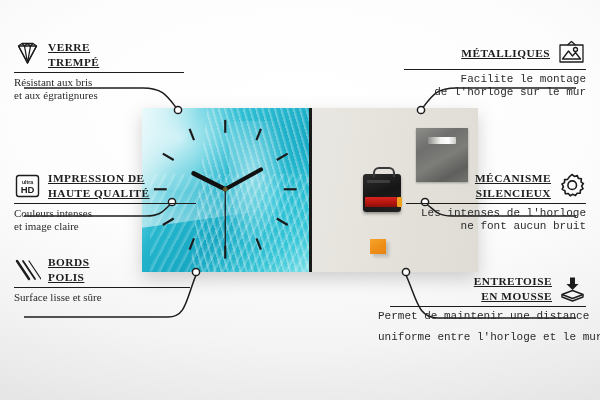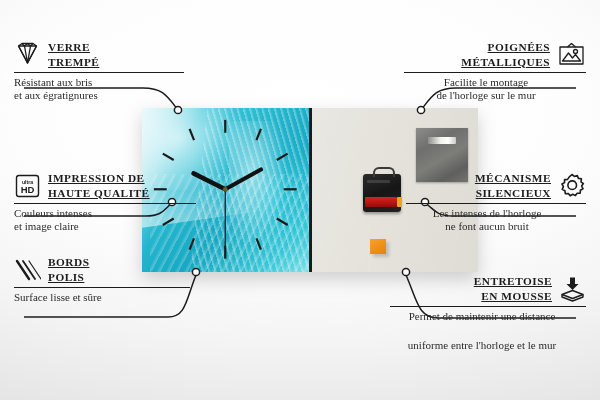--- a/index.html
+++ b/index.html
@@ -115,21 +115,21 @@
   .feat-rule{height:1.4px;background:#1c1c1c;margin-top:3px;}
   .feat-sub{
     font-size:11px;color:#2b2b2b;line-height:12.3px;margin-top:3px;
     white-space:nowrap;
   }
   .left .feat-head{justify-content:flex-start;}
   .left .feat-title{text-align:left;}
   .left .feat-sub{text-align:left;}
   .right .feat-head{justify-content:flex-end;}
   .right .feat-title{text-align:right;}
-  .right .feat-sub{text-align:center;}
+  .right .feat-sub{text-align:right;font-family:Liberation Mono, monospace;}
   .icon{flex:0 0 auto;display:block;}
   
   #f-verre      {left:14px; top:40px;  width:190px;}
   #f-impression {left:14px; top:171px; width:200px;}
   #f-bords      {left:14px; top:255px; width:190px;}
   #f-poignees   {right:14px;top:40px;  width:200px;}
   #f-mecanisme  {right:14px;top:171px; width:198px;}
   #f-entretoise {right:14px;top:274px; width:208px;}
   #connectors{position:absolute;left:0;top:0;width:600px;height:400px;pointer-events:none;}
 </style>
@@ -257,21 +257,20 @@
         <div class="feat-title">POLIS</div>
       </div>
     </div>
     <div class="feat-rule" style="width:176px"></div>
     <div class="feat-sub">Surface lisse et sûre</div>
   </div>
 
   <div class="feature right" id="f-poignees">
     <div class="feat-head">
       <div>
-        <div class="feat-title">POIGNÉES</div>
         <div class="feat-title">MÉTALLIQUES</div>
       </div>
       <svg class="icon" width="29" height="26" viewBox="0 0 29 26">
         <g fill="none" stroke="#1c1c1c" stroke-width="1.3" stroke-linejoin="round">
           <path d="M10.5,5 L14.5,1.5 L18.5,5"></path>
           <rect x="3" y="5" width="23" height="17"></rect>
           <path d="M5.5,19 L11.5,11 L15.5,16 L18.5,12.5 L23.5,19 Z"></path>
           <circle cx="18.5" cy="9.5" r="2"></circle>
         </g>
       </svg>
@@ -308,16 +307,16 @@
       <svg class="icon" width="27" height="26" viewBox="0 0 27 26">
         <g fill="none" stroke="#1c1c1c" stroke-width="1.4" stroke-linejoin="round">
           <path d="M11,1.5 L16,1.5 L16,8 L19.5,8 L13.5,14 L7.5,8 L11,8 Z" fill="#1c1c1c" stroke="none"></path>
           <path d="M13.5,14.5 L24,18.5 L13.5,22.5 L3,18.5 Z"></path>
           <path d="M3,18.5 L3,21 L13.5,25 L24,21 L24,18.5"></path>
         </g>
       </svg>
     </div>
     <div class="feat-rule" style="width:196px;margin-left:auto"></div>
     <div class="feat-sub">Permet de maintenir une distance</div>
-    <div class="feat-sub" style="margin-top:16px">uniforme entre l'horloge et le mur</div>
+    <div class="feat-sub" style="margin-top:8px">uniforme entre l'horloge et le mur</div>
   </div>
 
 </div>
 
 </body></html>

